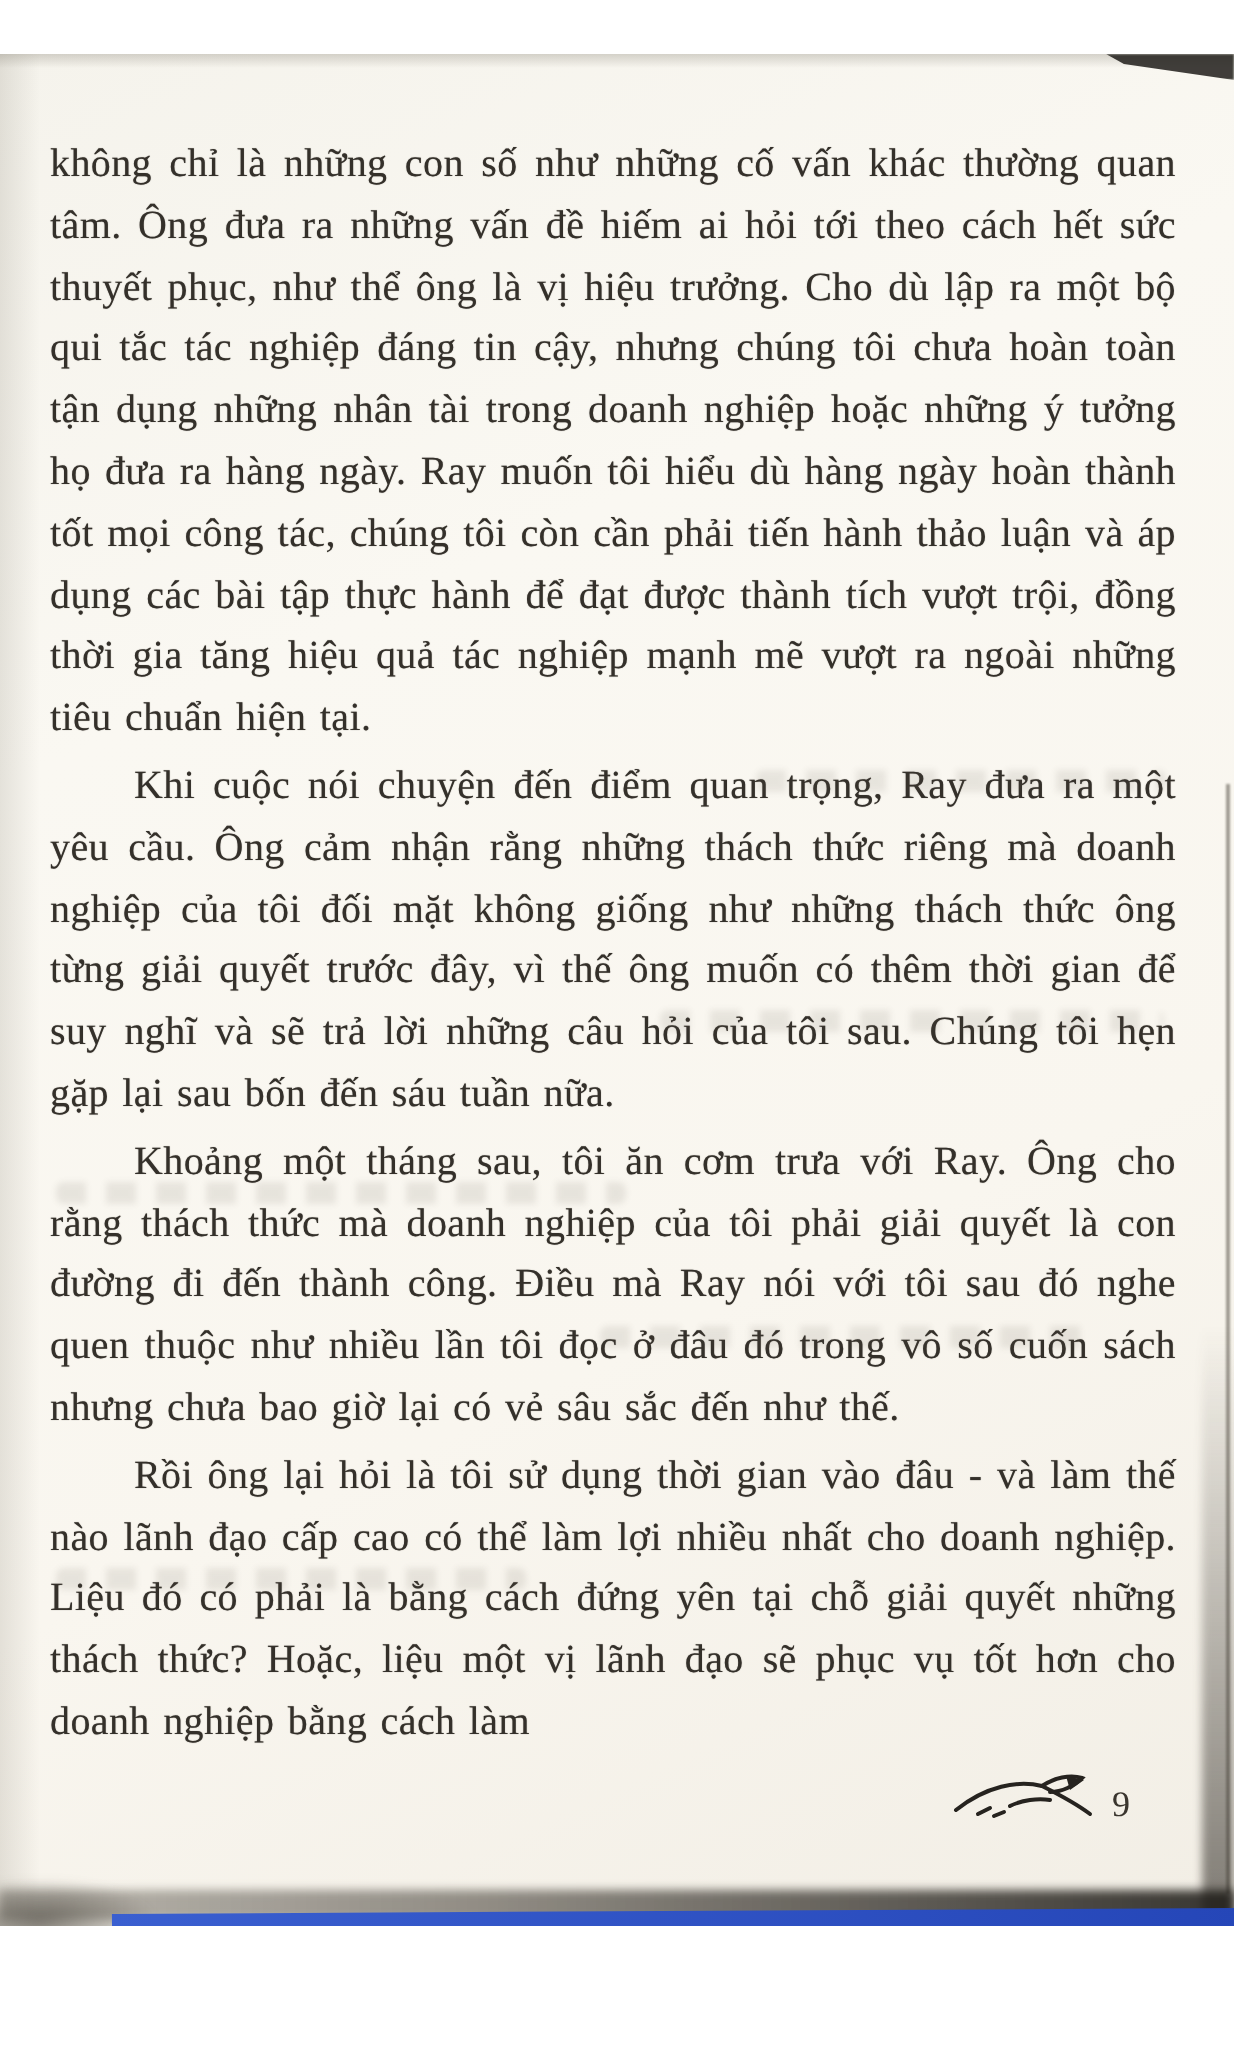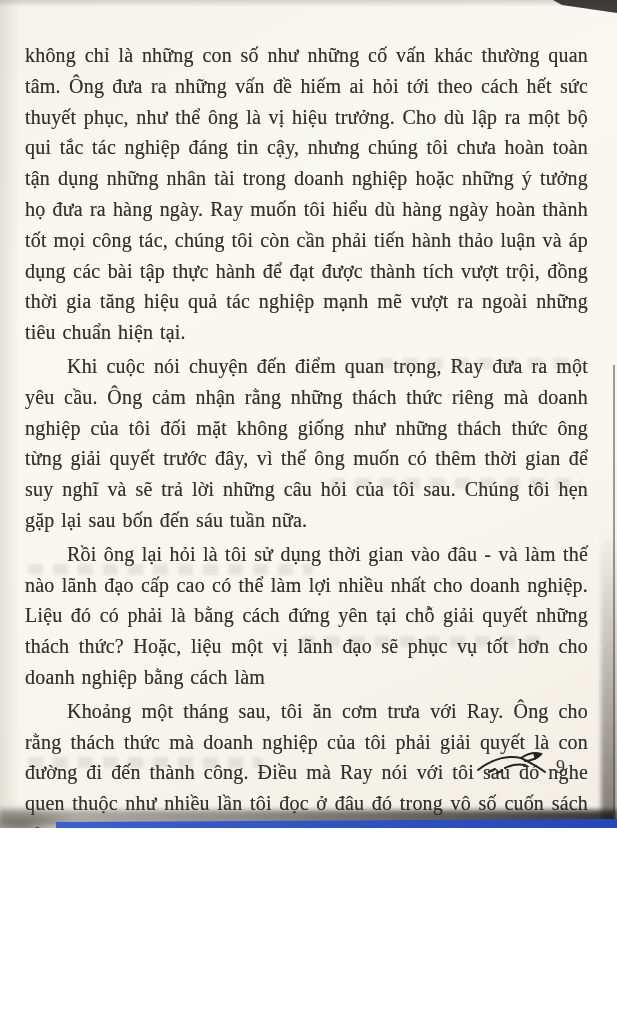--- a/index.html
+++ b/index.html
@@ -1,21 +1,22 @@
 <!DOCTYPE html>
 <html><head>
 <meta charset="utf-8">
 <style>
   html,body { margin:0; padding:0; background:#ffffff; }
   .page {
     position:relative;
-    width:617px; height:828px;
+    width:617px; height:936px;
     overflow:hidden;
     background:linear-gradient(155deg, #f5f3ec 0%, #faf8f2 30%, #f9f6ef 65%, #f2eee5 100%);
     font-family:"Liberation Serif","DejaVu Serif",serif;
+    margin-top:27px;
   }
 
   
   .left-shade { position:absolute; left:0; top:0; bottom:0; width:20px;
     background:linear-gradient(90deg, rgba(140,135,122,0.20), rgba(0,0,0,0)); }
   .top-shade { position:absolute; left:0; top:0; right:0; height:7px;
     background:linear-gradient(180deg, rgba(120,115,102,0.28), rgba(0,0,0,0)); }
 
   
   .content {
@@ -67,22 +68,22 @@
 <body>
 
 <div class="page">
 
   <div class="left-shade"></div>
   <div class="top-shade"></div>
 
   <div class="content">
     <p class="first">không chỉ là những con số như những cố vấn khác thường quan tâm. Ông đưa ra những vấn đề hiếm ai hỏi tới theo cách hết sức thuyết phục, như thể ông là vị hiệu trưởng. Cho dù lập ra một bộ qui tắc tác nghiệp đáng tin cậy, nhưng chúng tôi chưa hoàn toàn tận dụng những nhân tài trong doanh nghiệp hoặc những ý tưởng họ đưa ra hàng ngày. Ray muốn tôi hiểu dù hàng ngày hoàn thành tốt mọi công tác, chúng tôi còn cần phải tiến hành thảo luận và áp dụng các bài tập thực hành để đạt được thành tích vượt trội, đồng thời gia tăng hiệu quả tác nghiệp mạnh mẽ vượt ra ngoài những tiêu chuẩn hiện tại.</p>
     <p>Khi cuộc nói chuyện đến điểm quan trọng, Ray đưa ra một yêu cầu. Ông cảm nhận rằng những thách thức riêng mà doanh nghiệp của tôi đối mặt không giống như những thách thức ông từng giải quyết trước đây, vì thế ông muốn có thêm thời gian để suy nghĩ và sẽ trả lời những câu hỏi của tôi sau. Chúng tôi hẹn gặp lại sau bốn đến sáu tuần nữa.</p>
+    <p>Khoảng một tháng sau, tôi ăn cơm trưa với Ray. Ông cho rằng thách thức mà doanh nghiệp của tôi phải giải quyết là con đường đi đến thành công. Điều mà Ray nói với tôi sau đó nghe quen thuộc như nhiều lần tôi đọc ở đâu đó trong vô số cuốn sách nhưng chưa bao giờ lại có vẻ sâu sắc đến như thế.</p>
     <p>Rồi ông lại hỏi là tôi sử dụng thời gian vào đâu - và làm thế nào lãnh đạo cấp cao có thể làm lợi nhiều nhất cho doanh nghiệp. Liệu đó có phải là bằng cách đứng yên tại chỗ giải quyết những thách thức? Hoặc, liệu một vị lãnh đạo sẽ phục vụ tốt hơn cho doanh nghiệp bằng cách làm</p>
-    <p>Khoảng một tháng sau, tôi ăn cơm trưa với Ray. Ông cho rằng thách thức mà doanh nghiệp của tôi phải giải quyết là con đường đi đến thành công. Điều mà Ray nói với tôi sau đó nghe quen thuộc như nhiều lần tôi đọc ở đâu đó trong vô số cuốn sách nhưng chưa bao giờ lại có vẻ sâu sắc đến như thế.</p>
   </div>
 
   <div class="bleed b1"></div>
   <div class="bleed b2"></div>
   <div class="bleed b3"></div>
   <div class="bleed b4"></div>
   <div class="bleed b5"></div>
 
   <div class="footer">
     <svg class="doodle" width="74" height="30" viewBox="0 0 74 30" aria-hidden="true">

